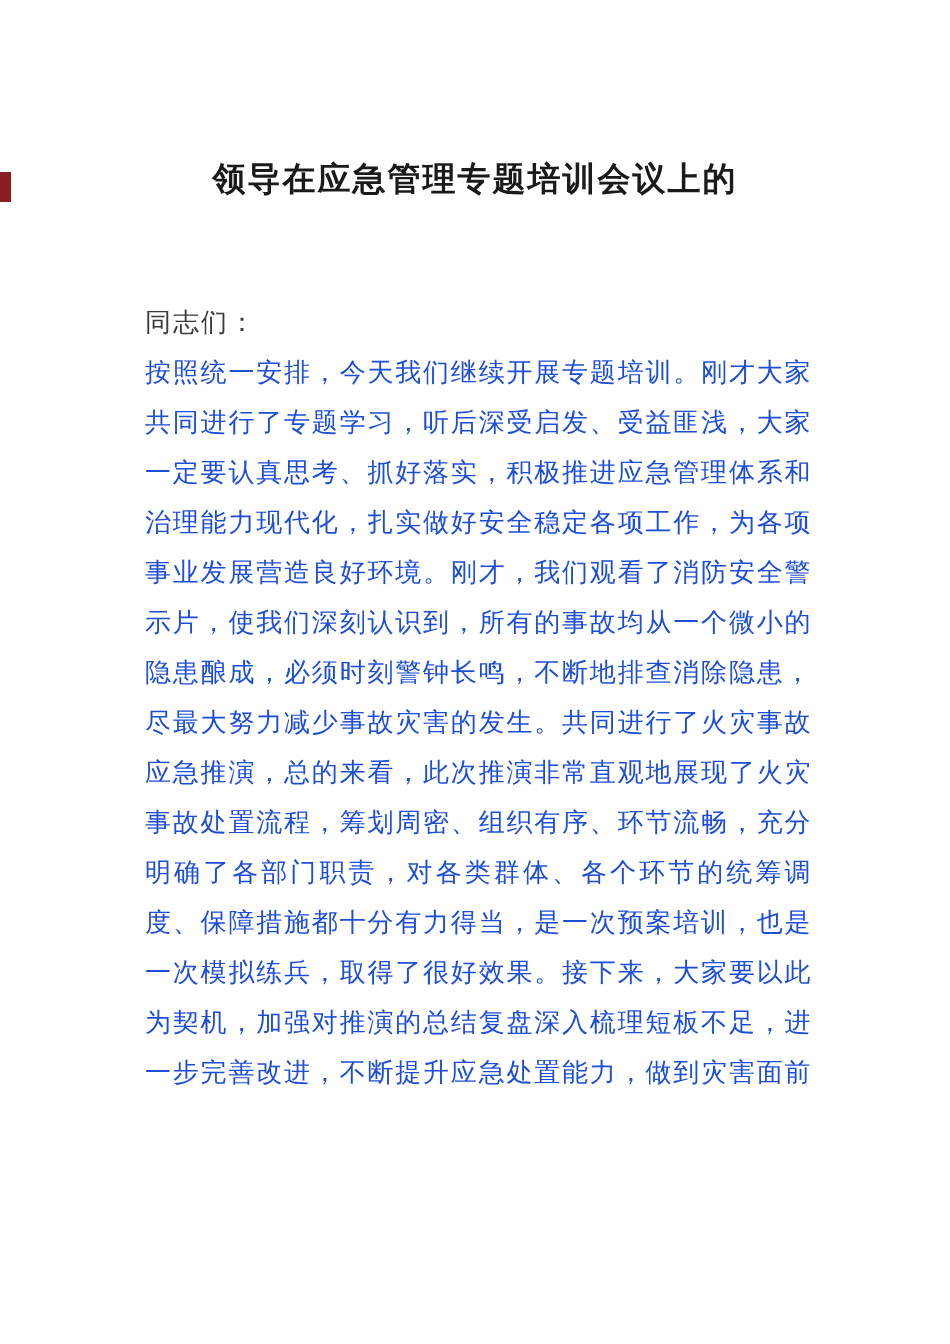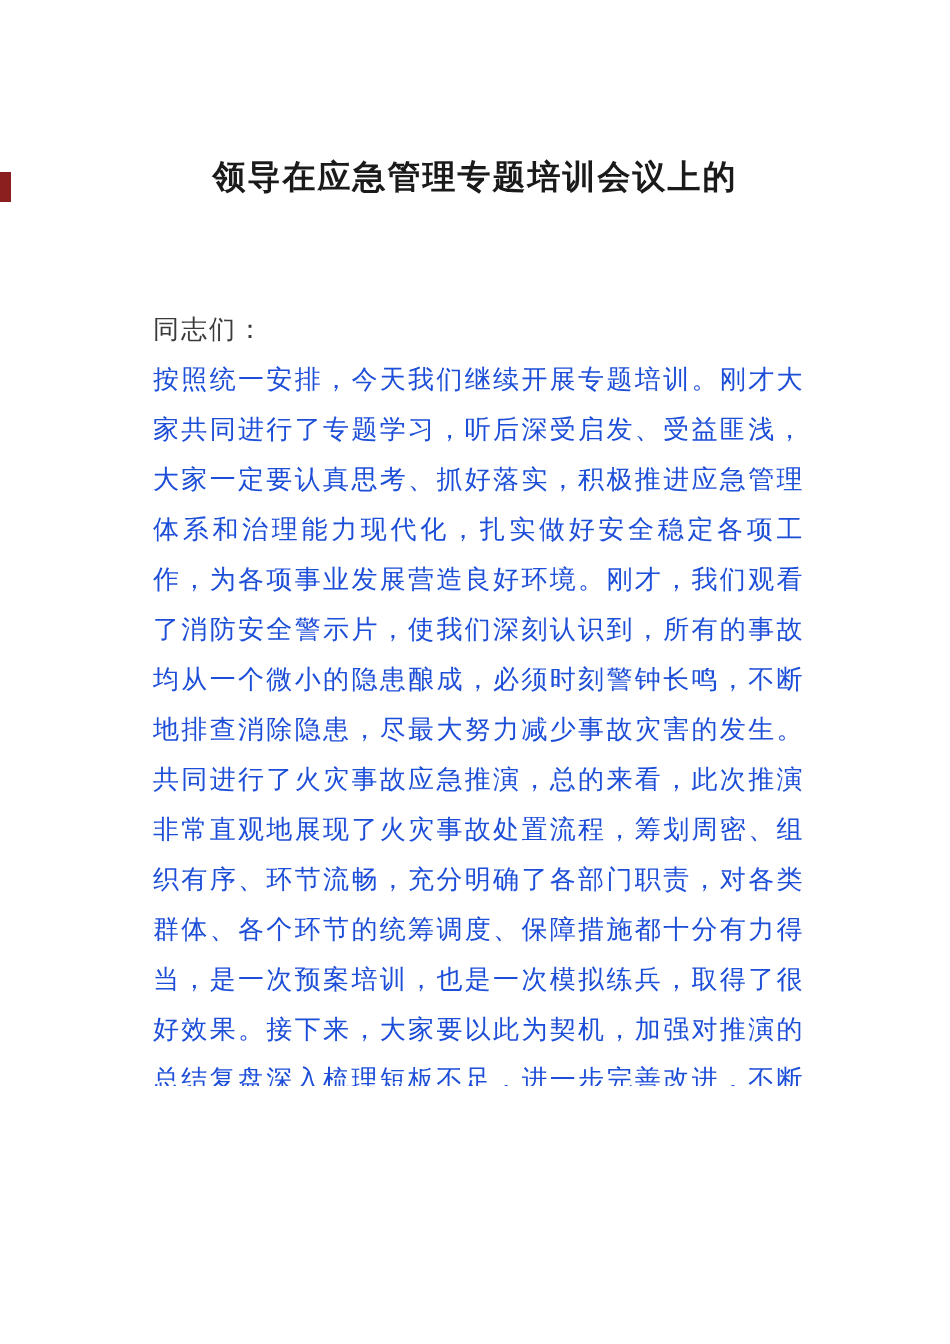--- a/index.html
+++ b/index.html
@@ -6,21 +6,21 @@
     margin: 0;
     padding: 0;
     background: #ffffff;
   }
   .page {
     position: relative;
     width: 950px;
     height: 1086px;
     background: #ffffff;
     overflow: hidden;
-    font-family: Liberation Mono, monospace;
+    font-family: Liberation Serif, serif;
     color: #2b2b2b;
     box-sizing: border-box;
   }
   .red-mark {
     position: absolute;
     left: 0;
     top: 172px;
     width: 11px;
     height: 30px;
     background: #8b1f1f;
@@ -34,21 +34,21 @@
     letter-spacing: 2px;
     line-height: 1.2;
   }
   .doc-title.line1 {
     padding-top: 160px;
   }
   .doc-title.line2 {
     margin-top: 95px;
   }
   .doc-body {
-    margin: 8px;
+    margin: 0;
     padding: 0 138px 0 145px;
   }
   .salutation {
     margin: 0;
     padding-top: 98px;
     font-size: 26px;
     line-height: 50px;
     color: #3a3a3a;
     letter-spacing: 2px;
   }

